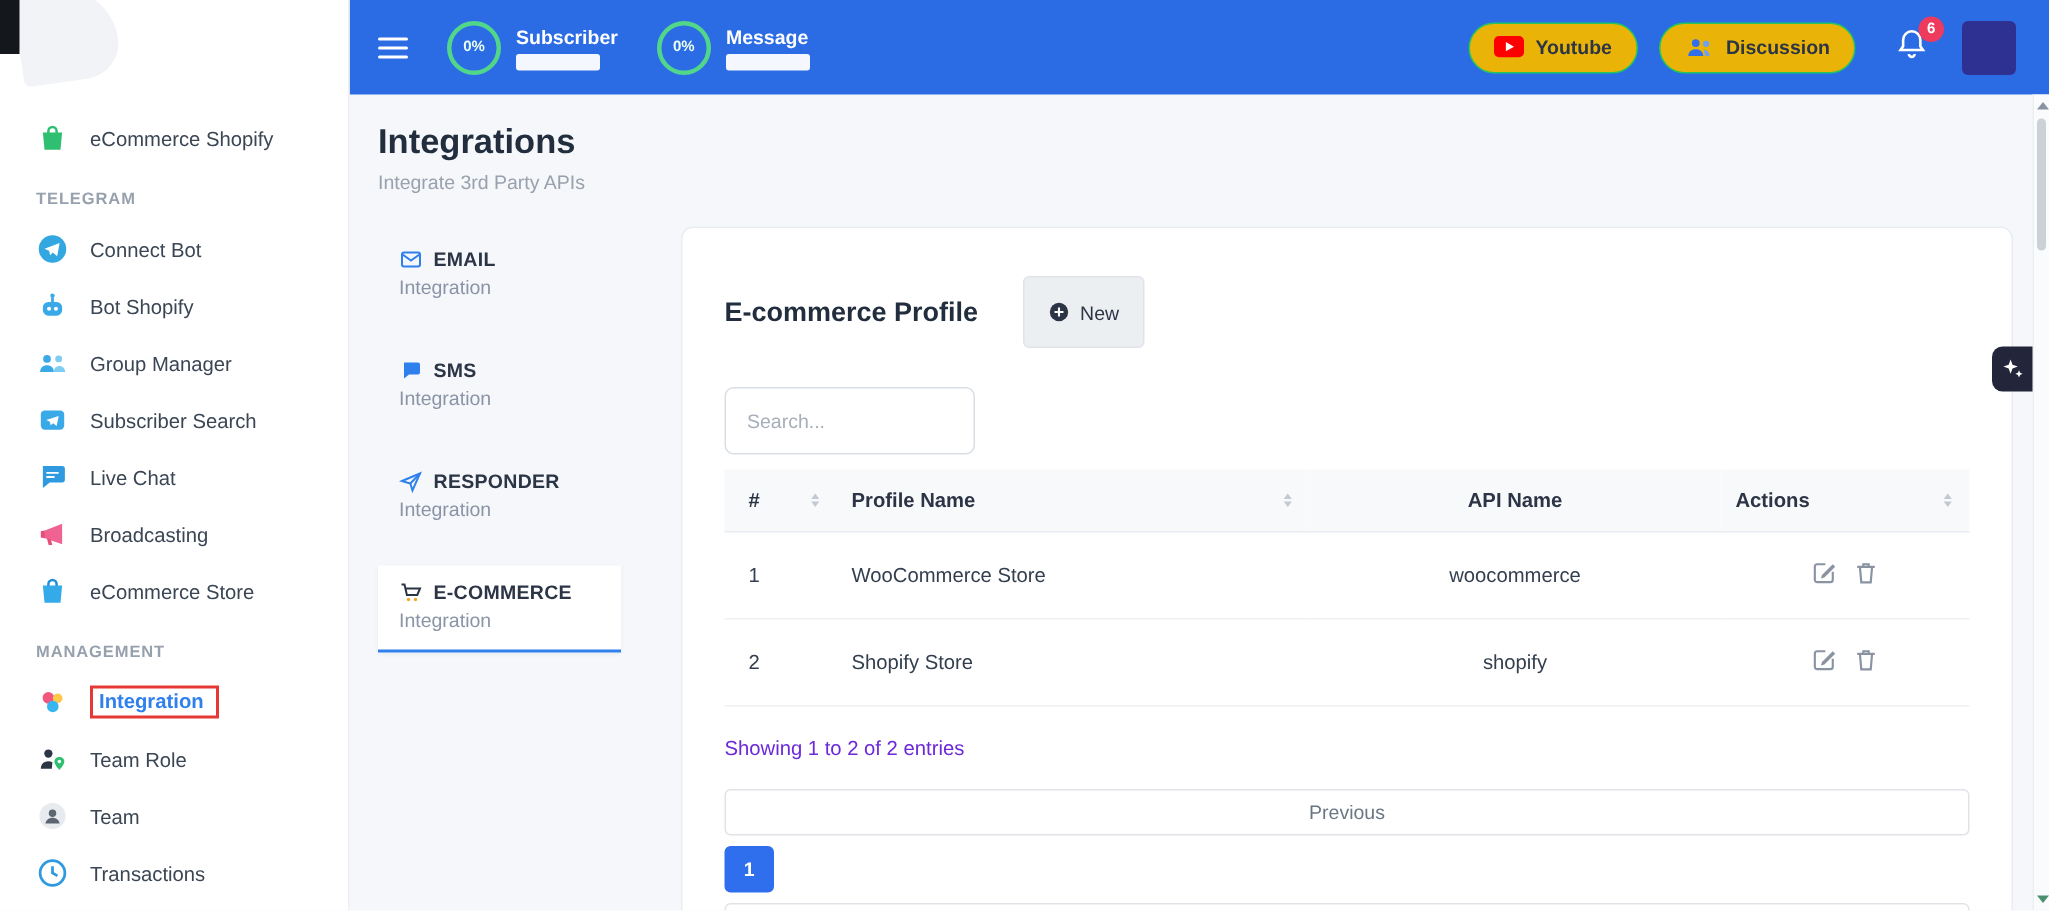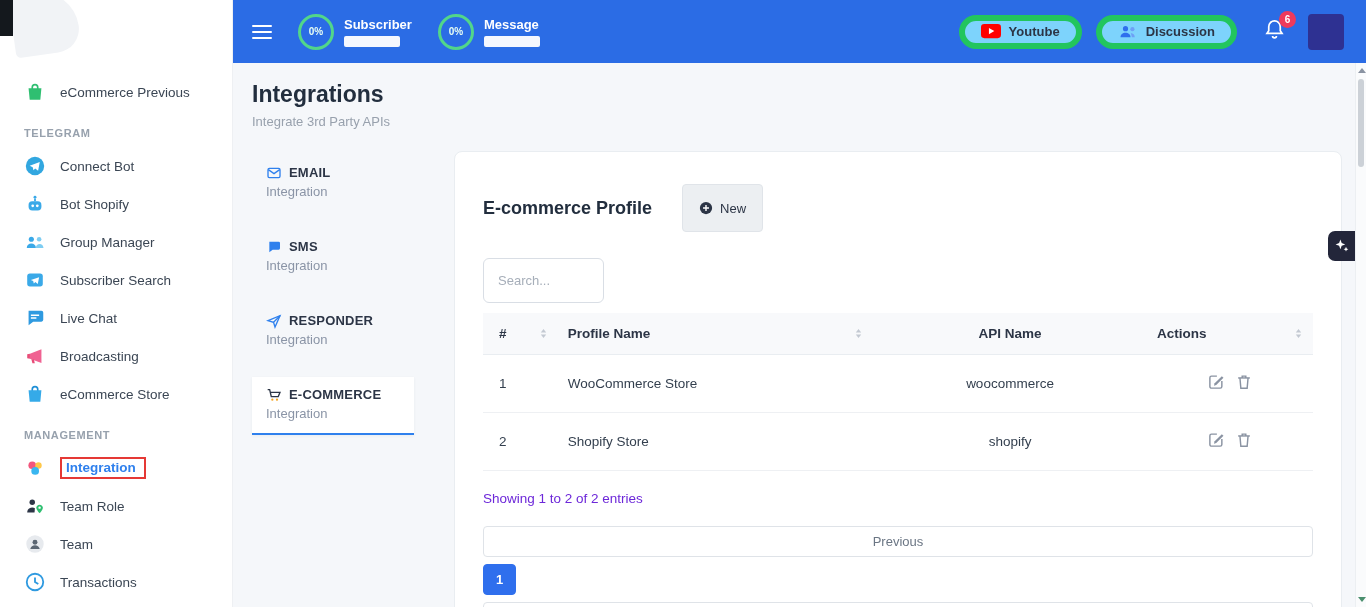--- a/index.html
+++ b/index.html
@@ -27,21 +27,21 @@
 
   
   .topbar { height:63px; background:#2b6ce5; display:flex; align-items:center; padding:0 22px 0 19px; gap:26px; flex-shrink:0; }
   .hamburger { width:20px; display:flex; flex-direction:column; gap:4px; cursor:pointer; }
   .hamburger span { height:2px; background:#fff; border-radius:2px; display:block; }
   .stat { display:flex; align-items:center; gap:10px; }
   .ring { width:36px; height:36px; border-radius:50%; border:3px solid #52d68a; display:flex; align-items:center; justify-content:center; font-size:10px; font-weight:bold; color:#eafff3; }
   .stat-label { color:#fff; font-size:13px; font-weight:bold; }
   .stat-redacted { width:56px; height:11px; background:#fff; border-radius:2px; margin-top:4px; opacity:.95; }
   .topbar-right { margin-left:auto; display:flex; align-items:center; gap:14px; }
-  .tb-btn { display:flex; align-items:center; gap:8px; background:#7dd3fc; border:6px solid #22c55e; border-radius:17px; height:34px; padding:0 16px; font-size:13px; color:#2c3546; font-weight:bold; cursor:pointer; }
+  .tb-btn { display:flex; align-items:center; gap:8px; background:#eab308; border:1px solid #22c55e; border-radius:17px; height:34px; padding:0 16px; font-size:13px; color:#2c3546; font-weight:bold; cursor:pointer; }
   .bell-wrap { position:relative; margin:0 8px 0 12px; cursor:pointer; }
   .bell-badge { position:absolute; top:-7px; right:-10px; background:#ee3a5c; color:#fff; font-size:10px; min-width:17px; height:17px; border-radius:50%; display:flex; align-items:center; justify-content:center; font-weight:bold; }
   .avatar { width:36px; height:36px; background:#2e3192; border-radius:4px; cursor:pointer; }
 
   
   .content { flex:1; padding:18px 24px 0 19px; overflow:hidden; }
   .page-title { font-size:23px; font-weight:bold; color:#222e3e; }
   .page-subtitle { font-size:13px; color:#98a1ad; margin-top:6px; }
   .content-row { display:flex; align-items:flex-start; margin-top:22px; }
 
@@ -52,21 +52,21 @@
   .int-item .line1 { display:flex; align-items:flex-start; gap:7px; }
   .int-item .line1 svg { width:16px; height:16px; }
   .int-title { font-size:13px; font-weight:bold; color:#2c3546; letter-spacing:.2px; }
   .int-sub { font-size:13px; color:#8a94a6; margin-top:3px; }
 
   
   .card { flex:1; margin-left:22px; background:#fff; border:1px solid #e9edf1; border-radius:8px; padding:32px 28px 26px; min-height:446px; }
   .card-head { display:flex; align-items:center; gap:30px; }
   .card-title { font-size:18px; font-weight:bold; color:#222e3e; }
   .new-btn { display:flex; align-items:center; gap:7px; background:#eceff2; border:1px solid #e0e4e9; border-radius:4px; height:48px; padding:0 16px; font-size:13px; color:#2c3546; cursor:pointer; }
-  .search-input { margin-top:26px; width:121px; height:45px; border:1px solid #d9dee5; border-radius:6px; padding:0 14px; font-size:13px; color:#3b4654; outline:none; display:block; font-family:"Liberation Sans", sans-serif; }
+  .search-input { margin-top:26px; width:167px; height:45px; border:1px solid #d9dee5; border-radius:6px; padding:0 14px; font-size:13px; color:#3b4654; outline:none; display:block; font-family:"Liberation Sans", sans-serif; }
   .search-input::placeholder { color:#a6aeb9; }
 
   table.data-table { width:100%; border-collapse:collapse; margin-top:10px; }
   .data-table th { background:#f8f9fb; font-size:13.5px; font-weight:bold; color:#2c3546; padding:13px 10px; }
   .th-flex { display:flex; align-items:center; }
   .th-flex .sort { margin-left:auto; display:inline-flex; }
   .data-table td { font-size:13.5px; color:#333f4e; padding:15px 10px; border-bottom:1px solid #eef0f3; }
   .data-table thead tr { border-bottom:1px solid #e9edf1; }
   col.c-num { width:9%; } col.c-profile { width:38%; } col.c-api { width:33%; } col.c-actions { width:20%; }
   .td-center, .th-center .th-flex { justify-content:center; }
@@ -103,21 +103,21 @@
       <div class="dark-notch"></div>
     </div>
 
     <div class="s-item catalog">
       <span class="s-icon">
         <svg viewBox="0 0 24 24">
             <path d="M9 9V7a3 3 0 0 1 6 0v2" fill="none" stroke="#2fbf71" stroke-width="1.8"></path>
             <path d="M5 8h14l-1.2 12.5H6.2z" fill="#2fbf71"></path>
           </svg>
       </span>
-      <span class="s-label">eCommerce Previous</span>
+      <span class="s-label">eCommerce Shopify</span>
     </div>
 
     <div class="s-section">TELEGRAM</div>
 
     <div class="s-item">
       <span class="s-icon">
         <svg viewBox="0 0 24 24">
             <circle cx="12" cy="12" r="10" fill="#32a7e0"></circle>
             <path d="M6.2 11.8l11-4.2-1.8 9.6-3.2-2.6-1.9 1.9-.8-3.2z" fill="#fff"></path>
           </svg>

